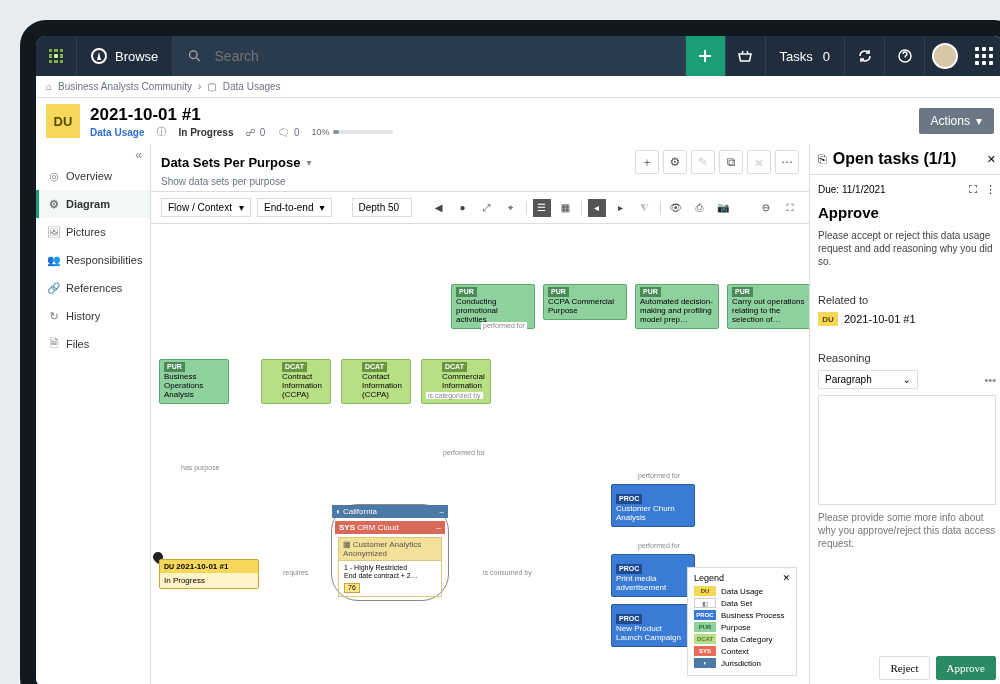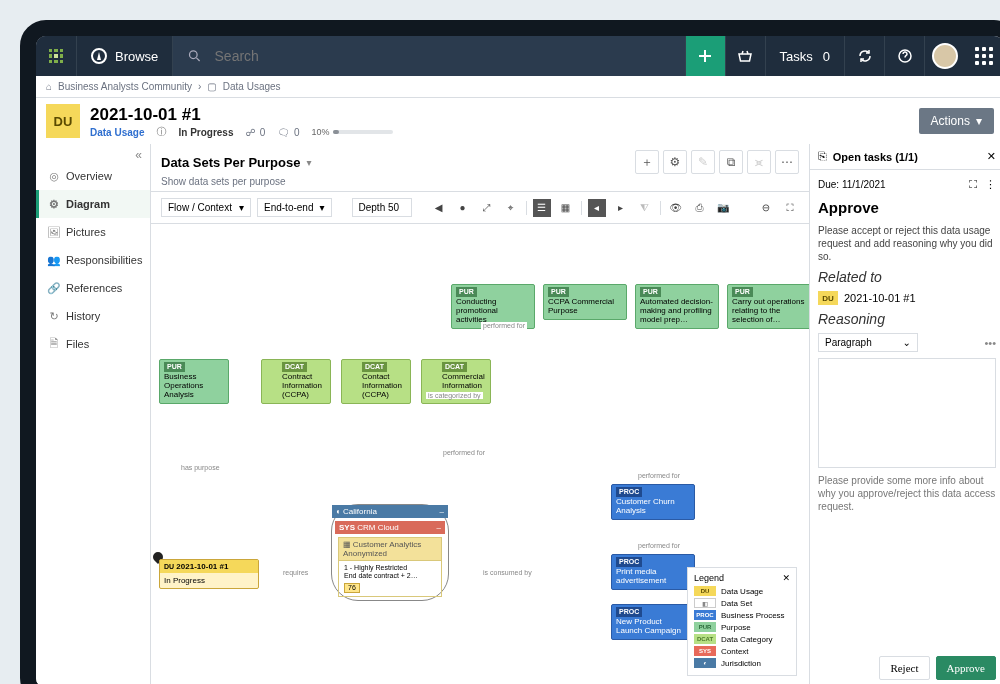--- a/index.html
+++ b/index.html
@@ -65,41 +65,41 @@
   .sqbtn{width:24px;height:24px;border:1px solid var(--border);background:#fff;display:flex;align-items:center;justify-content:center;color:#555;font-size:12px;border-radius:2px;}
   .hdr-tools{margin-left:auto;display:flex;gap:4px;}
   .toolbar2{background:#fff;padding:6px 10px;border-bottom:1px solid var(--border);display:flex;align-items:center;gap:6px;font-size:10px;flex-wrap:wrap;}
   .select{border:1px solid var(--border);background:#fff;padding:3px 6px;display:flex;align-items:center;gap:6px;min-width:90px;justify-content:space-between;font-size:10px;}
   .tico{width:18px;height:18px;display:flex;align-items:center;justify-content:center;color:#444;}
   .spacer{flex:1;}
   .canvas{flex:1;position:relative;background:#fff;overflow:hidden;}
   
   .taskpanel{width:195px;border-left:1px solid var(--border);background:#fff;display:flex;flex-direction:column;font-size:11px;}
   .tp-hdr{padding:6px 8px;border-bottom:1px solid var(--border);display:flex;align-items:center;gap:6px;}
-  .tp-hdr .title{font-size:11px;font-weight:600;}
+  .tp-hdr .title{font-size:16px;font-weight:600;}
   .tp-body{padding:8px;flex:1;display:flex;flex-direction:column;gap:6px;overflow:auto;}
   .tp-due{font-size:10px;}
   .tp-h1{font-size:15px;font-weight:700;margin:2px 0;}
   .tp-text{font-size:10px;color:#444;line-height:1.3;}
-  .tp-label{font-size:14px;color:#333;margin-top:0;font-style:italic;}
+  .tp-label{font-size:11px;color:#333;margin-top:20px;}
   .tp-related{display:flex;align-items:center;gap:6px;}
   .tp-related .du{width:20px;height:14px;background:var(--yellow);font-size:8px;font-weight:700;display:flex;align-items:center;justify-content:center;color:#5a4a00;}
   .tp-para{border:1px solid var(--border);padding:3px 6px;font-size:10px;display:flex;align-items:center;gap:6px;width:100px;justify-content:space-between;}
   .tp-textarea{border:1px solid var(--border);height:110px;width:100%;}
   .tp-foot{display:flex;gap:6px;justify-content:flex-end;padding:8px;}
   .btn{border:1px solid var(--border);background:#fff;padding:5px 10px;font-size:11px;border-radius:2px;font-family:Liberation Serif, serif;}
   .btn.primary{background:#2a8a63;color:#fff;border-color:#2a8a63;}
   
   .node{position:absolute;font-size:8px;border:1px solid #999;background:#fff;border-radius:2px;}
   .node .tag{font-size:7px;font-weight:700;color:#fff;padding:0 3px;line-height:10px;height:10px;display:inline-block;}
   .node.pur{background:var(--tag-green);border-color:#5aa86a;padding:2px 4px 4px 4px;width:84px;}
   .node.pur .tag{background:#4a8a57;}
   .node.dcat{background:var(--tag-lime);border-color:#8ab556;padding:2px 4px 4px 20px;width:70px;}
   .node.dcat .tag{background:#6a9540;}
-  .node.proc{background:var(--tag-blue);border-color:#2a5aa5;color:#fff;padding:2px 4px 4px 4px;width:84px;}
+  .node.proc{background:var(--tag-blue);border-color:#2a5aa5;color:#fff;padding:9px 4px 4px 4px;width:84px;}
   .node.proc .tag{background:#1f4a8f;}
   .node.du{background:#fff3c8;border-color:#caa63a;width:100px;}
   .node.du .top{background:var(--yellow);padding:2px 4px;font-weight:700;font-size:8px;}
   .node.du .bot{padding:3px 4px;font-size:8px;}
   .container-node{position:absolute;border:1px solid #888;background:#fff;}
   .cn-hdr{padding:2px 4px;font-size:8px;color:#fff;display:flex;justify-content:space-between;}
   .cn-blue{background:#4a7aa5;}
   .cn-red{background:#d96a5a;}
   .cn-yellow{background:#f3e19a;color:#555;border-bottom:1px solid #d9c87a;}
   .cn-body{padding:3px 5px;font-size:7px;line-height:1.2;}

